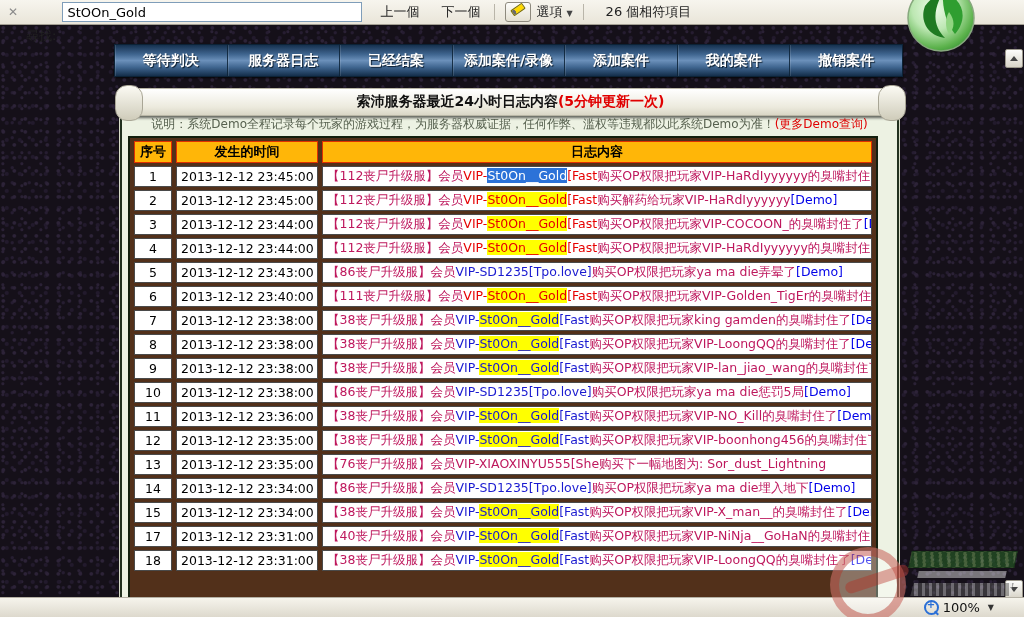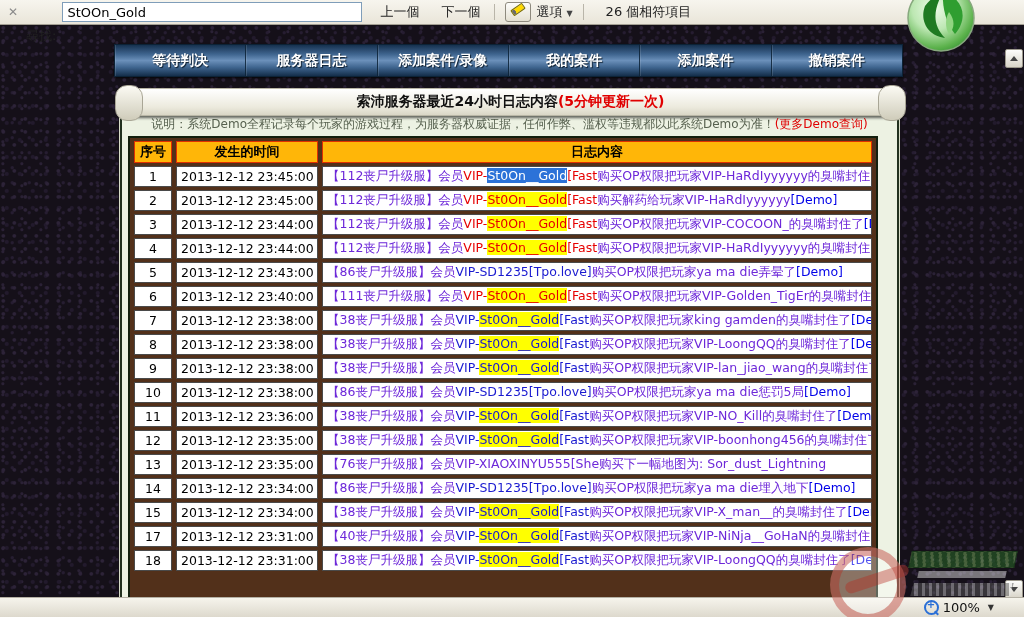--- a/index.html
+++ b/index.html
@@ -66,21 +66,21 @@
 
   .logwrap{margin:0 19px 0 6px;background:#52301a;border:2px solid #14200f;
     height:460px;overflow:hidden;}
   table.log{width:100%;border-collapse:separate;border-spacing:4px 3px;table-layout:fixed;}
   table.log th{background:#ffb608;border:1px solid #e03000;color:#000;
     font-size:13px;font-weight:bold;height:20px;padding:0 2px;white-space:nowrap;}
   table.log td{background:#fff;border:1px solid #4a4a4a;height:19px;
     font-size:12.5px;color:#000;padding:0 4px;white-space:nowrap;overflow:hidden;}
   col.c-no{width:38px;} col.c-time{width:142px;}
   td.no,td.time{text-align:center;}
-  .sk{color:#6d28d9;} .sr{color:#e60000;} .sb{color:#1a1ad0;}
+  .sk{color:#be185d;} .sr{color:#e60000;} .sb{color:#1a1ad0;}
   .sl{color:#0000e8;cursor:pointer;}
   .hlY{background:#ffff00;}
   .hlS{background:#2c72d8;color:#fff !important;}
 
   
   .statusbar{position:absolute;bottom:0;left:0;width:1024px;height:19px;
     background:linear-gradient(#f6f4ec,#ddd9cd);border-top:1px solid #b5b1a5;
     display:flex;align-items:center;justify-content:flex-end;z-index:30;}
   .zoomctl{display:flex;align-items:center;margin-right:30px;font-size:13px;color:#111;}
   .mag{width:11px;height:11px;border:2px solid #2a6fd6;border-radius:50%;position:relative;margin-right:4px;}
@@ -132,23 +132,24 @@
   <span class="fb-caret">▼</span>
   <span class="fb-sep"></span>
   <span class="fb-matches">26 個相符項目</span>
 </div>
 
 <div class="page">
 
   <div class="navbar">
       <div class="nav-tab">等待判决</div>
       <div class="nav-tab">服务器日志</div>
+      <div class="nav-tab">已经结案</div>
       <div class="nav-tab">添加案件/录像</div>
+      <div class="nav-tab">添加案件</div>
       <div class="nav-tab">我的案件</div>
-      <div class="nav-tab">添加案件</div>
       <div class="nav-tab">撤销案件</div>
     </div>
 
   <div class="banner">
     <span class="banner-title"><span>索沛服务器最近24小时日志内容</span><span class="t-red">(5分钟更新一次)</span></span>
   </div>
 
   <div class="panel">
     <div class="notice">
       <span>说明：系统Demo全程记录每个玩家的游戏过程，为服务器权威证据，任何作弊、滥权等违规都以此系统Demo为准！</span><span class="n-red">(更多Demo查询)</span>

